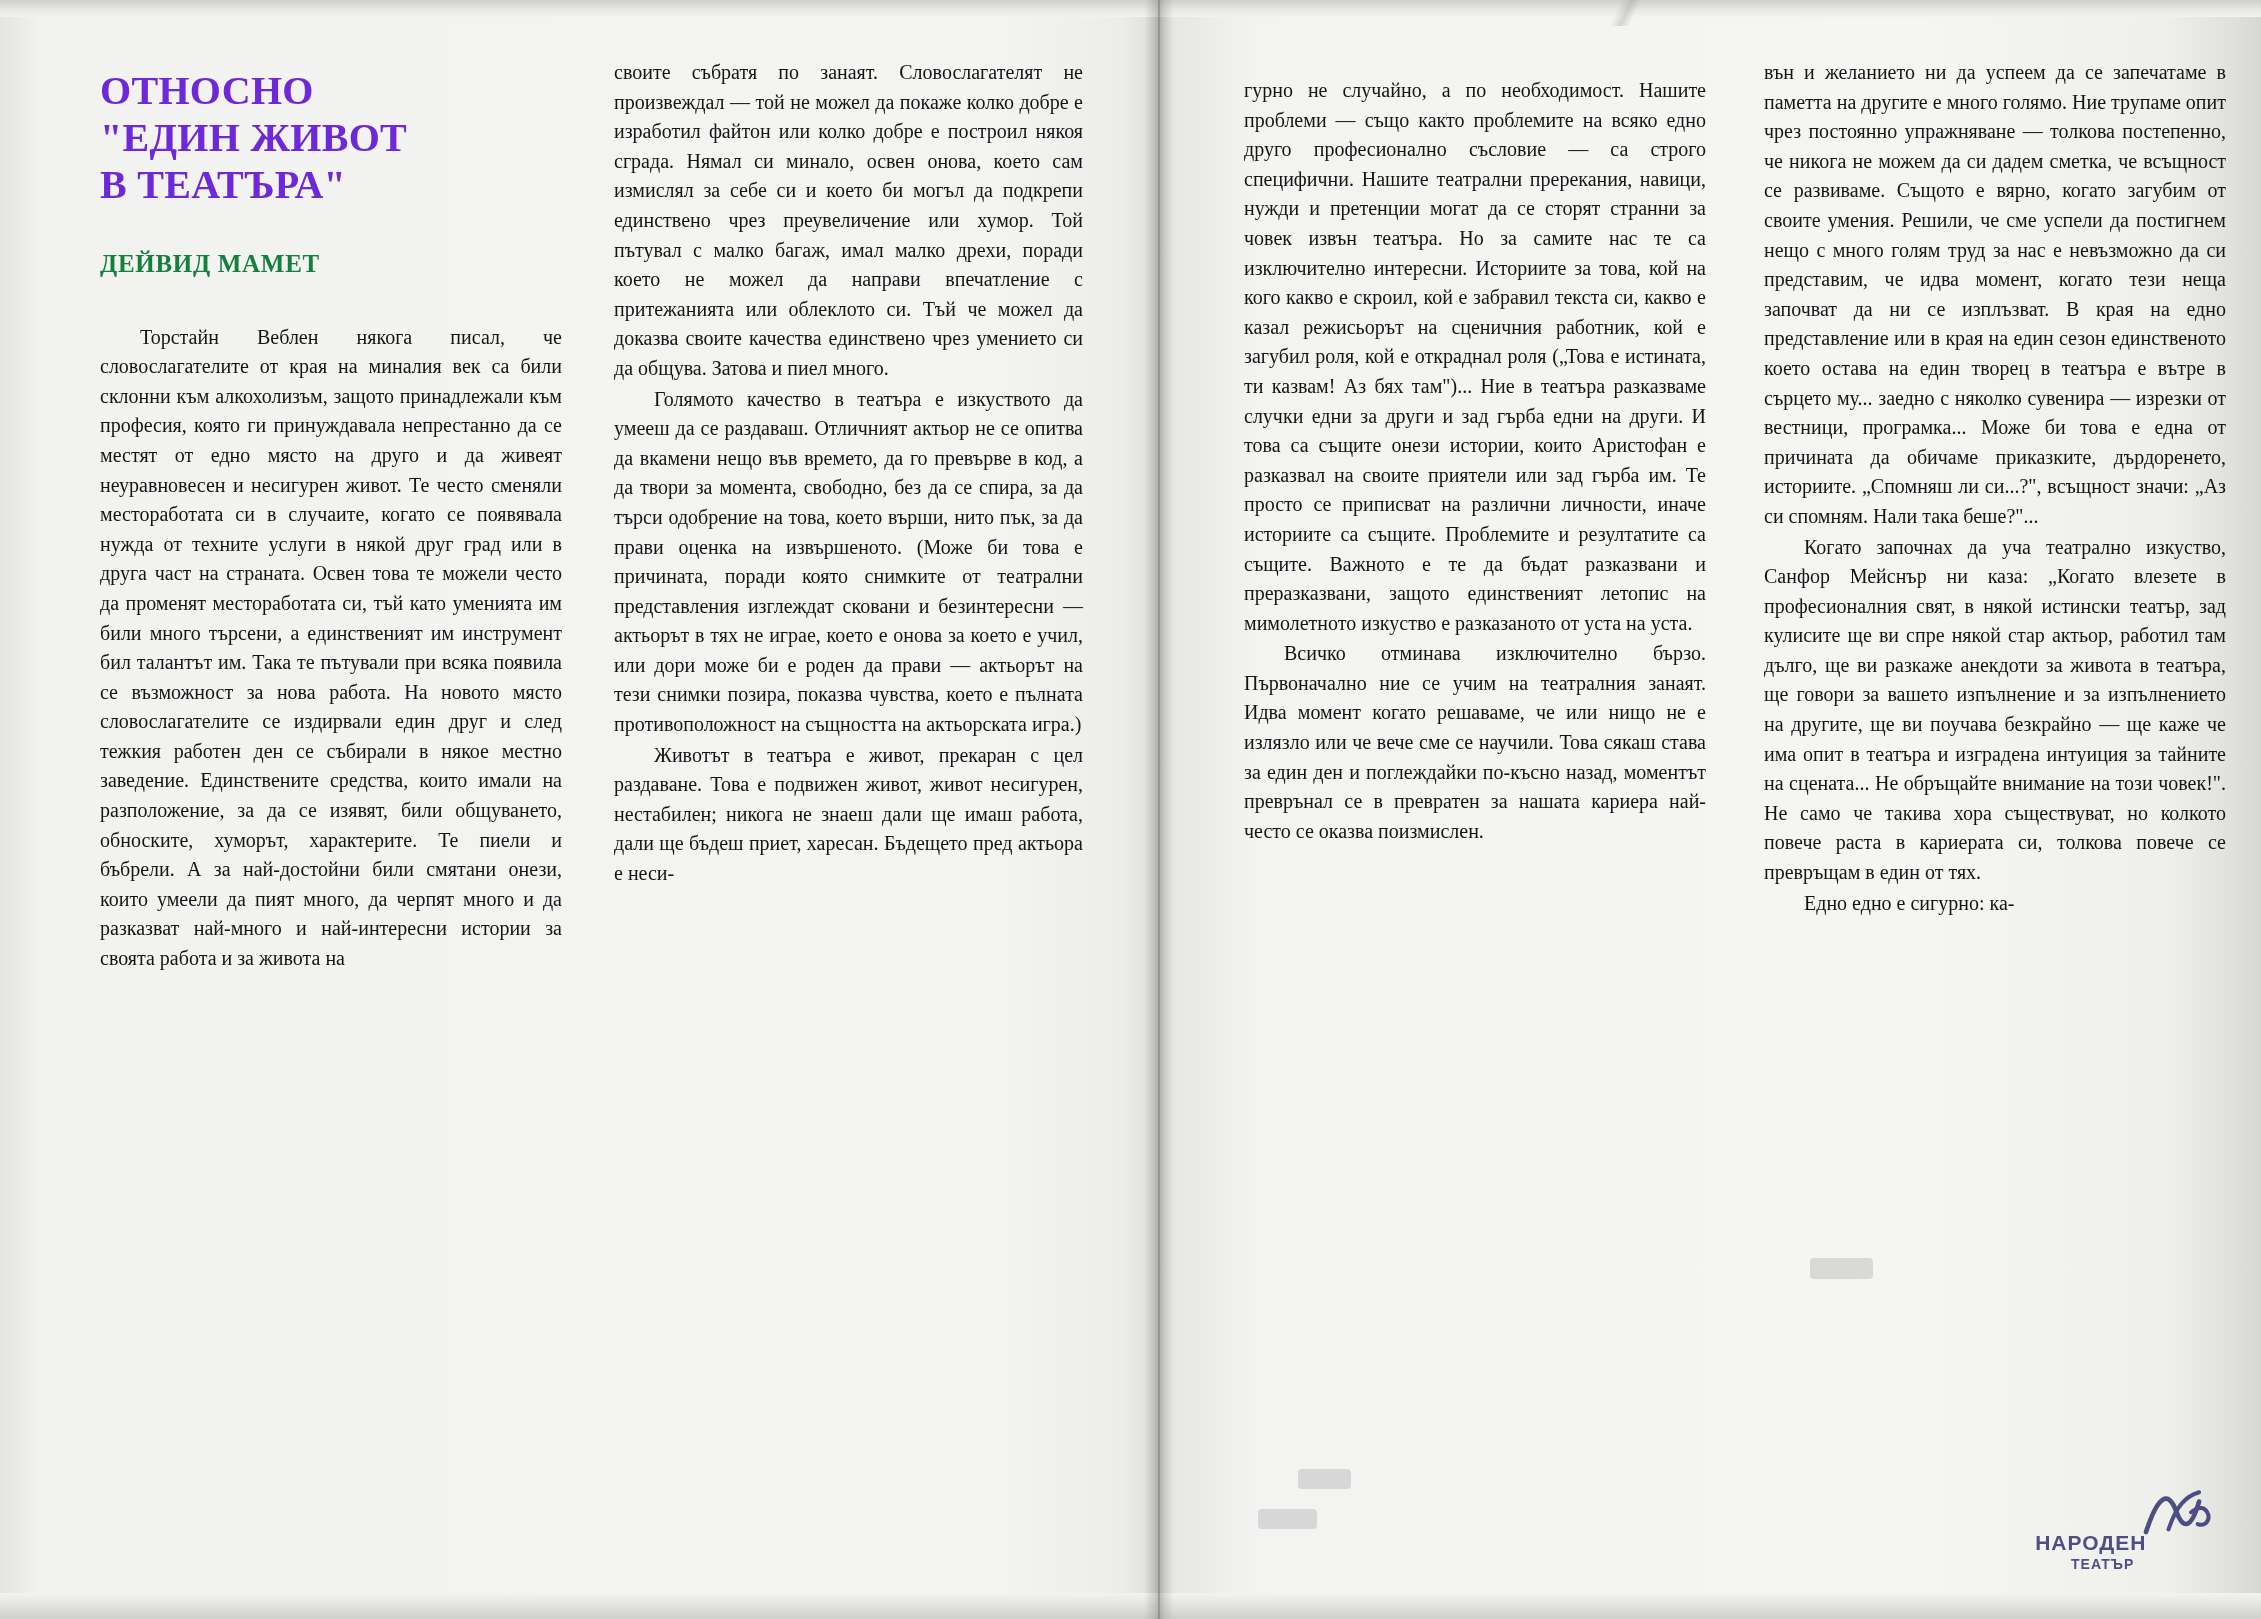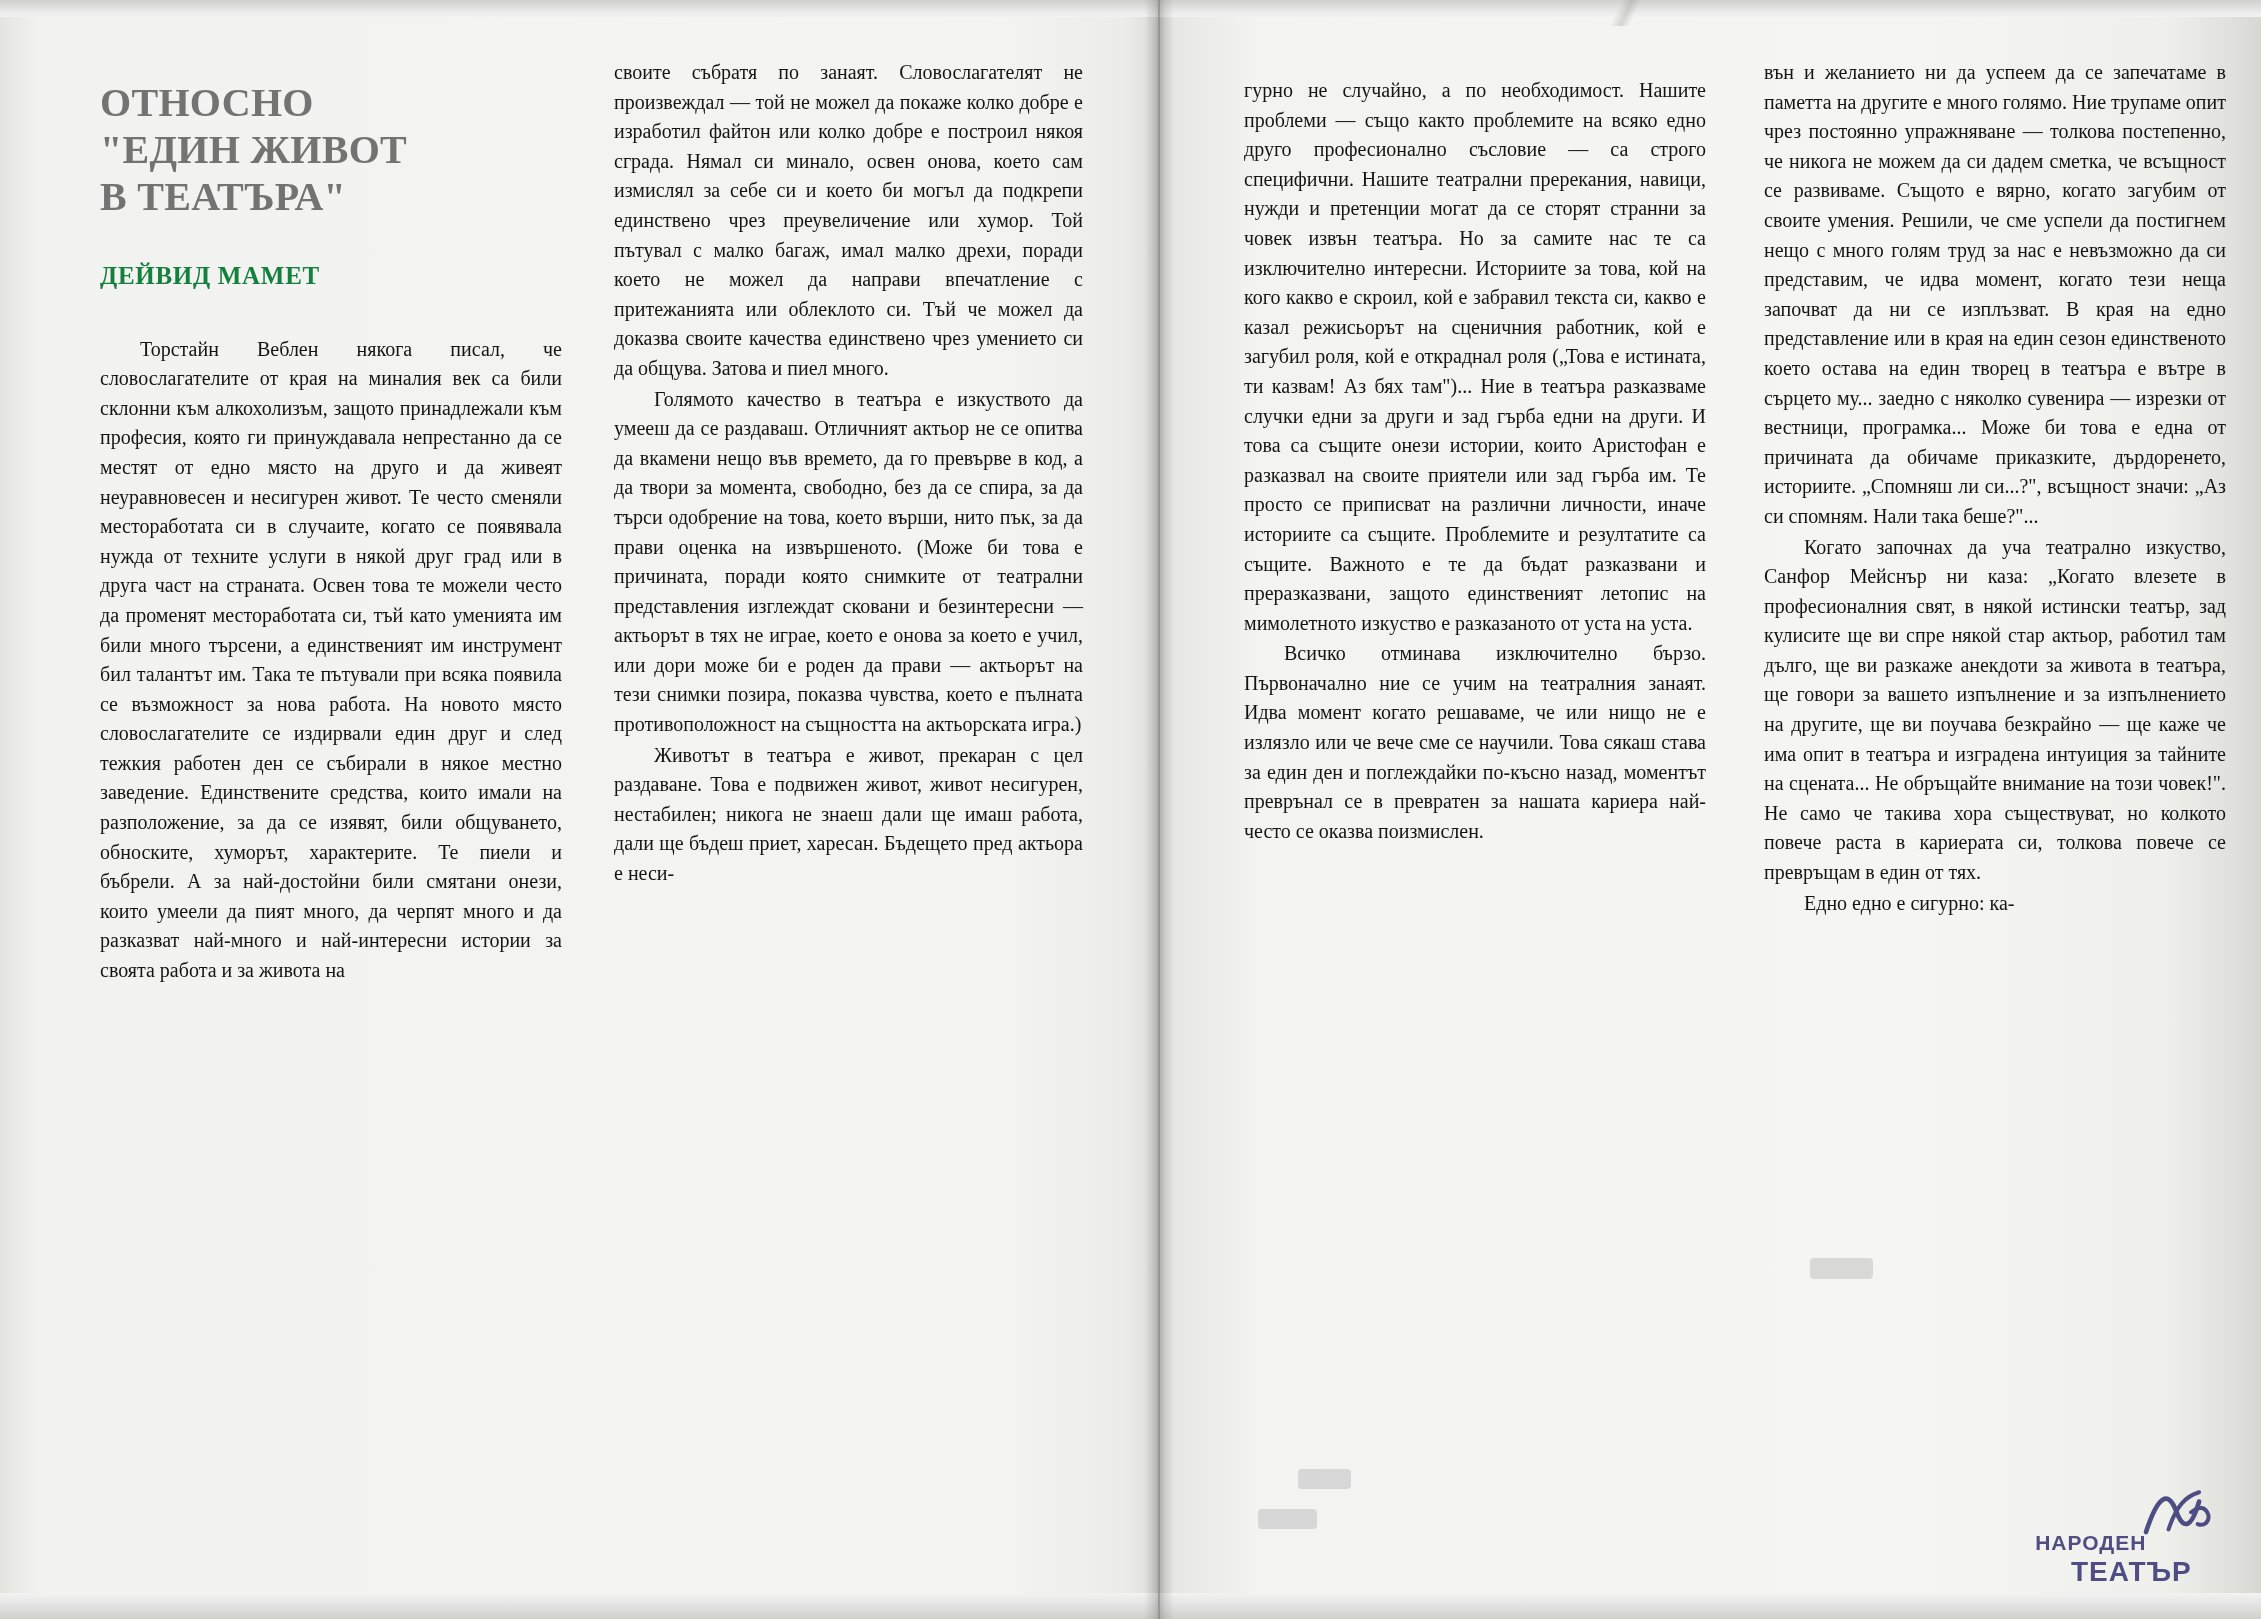--- a/index.html
+++ b/index.html
@@ -102,22 +102,22 @@
   #col2 { left: 614px; top: 58px; width: 469px; }
   #col3 { left: 1212px; top: 76px; width: 462px; margin-left: 32px; }
   #col4 { left: 1722px; top: 58px; width: 462px; margin-left: 42px; }
 
   .title {
     font-family: "Liberation Serif", serif;
     font-weight: bold;
     font-size: 40px;
     line-height: 1.18;
     letter-spacing: 0.3px;
-    color: #737373;
-    margin: 16px 0 36px 0;
+    color: #6d28d9;
+    margin: 4px 0 36px 0;
     text-indent: 0;
     text-align: left;
   }
   .byline {
     font-family: "Liberation Serif", serif;
     font-weight: bold;
     font-size: 25px;
     letter-spacing: 0.7px;
     color: #15803d;
     margin: 0 0 41px 0;
@@ -143,21 +143,21 @@
     font-weight: bold;
     font-size: 21px;
     letter-spacing: 1px;
   }
   .stamp .stamp-line2 {
     position: absolute;
     left: 49px;
     top: 77px;
     font-family: "Liberation Sans", sans-serif;
     font-weight: bold;
-    font-size: 28px;
+    font-size: 14px;
     letter-spacing: 1px;
   }
   .stamp svg {
     position: absolute;
     left: 120px;
     top: 4px;
   }
 
   
   .smudge {

